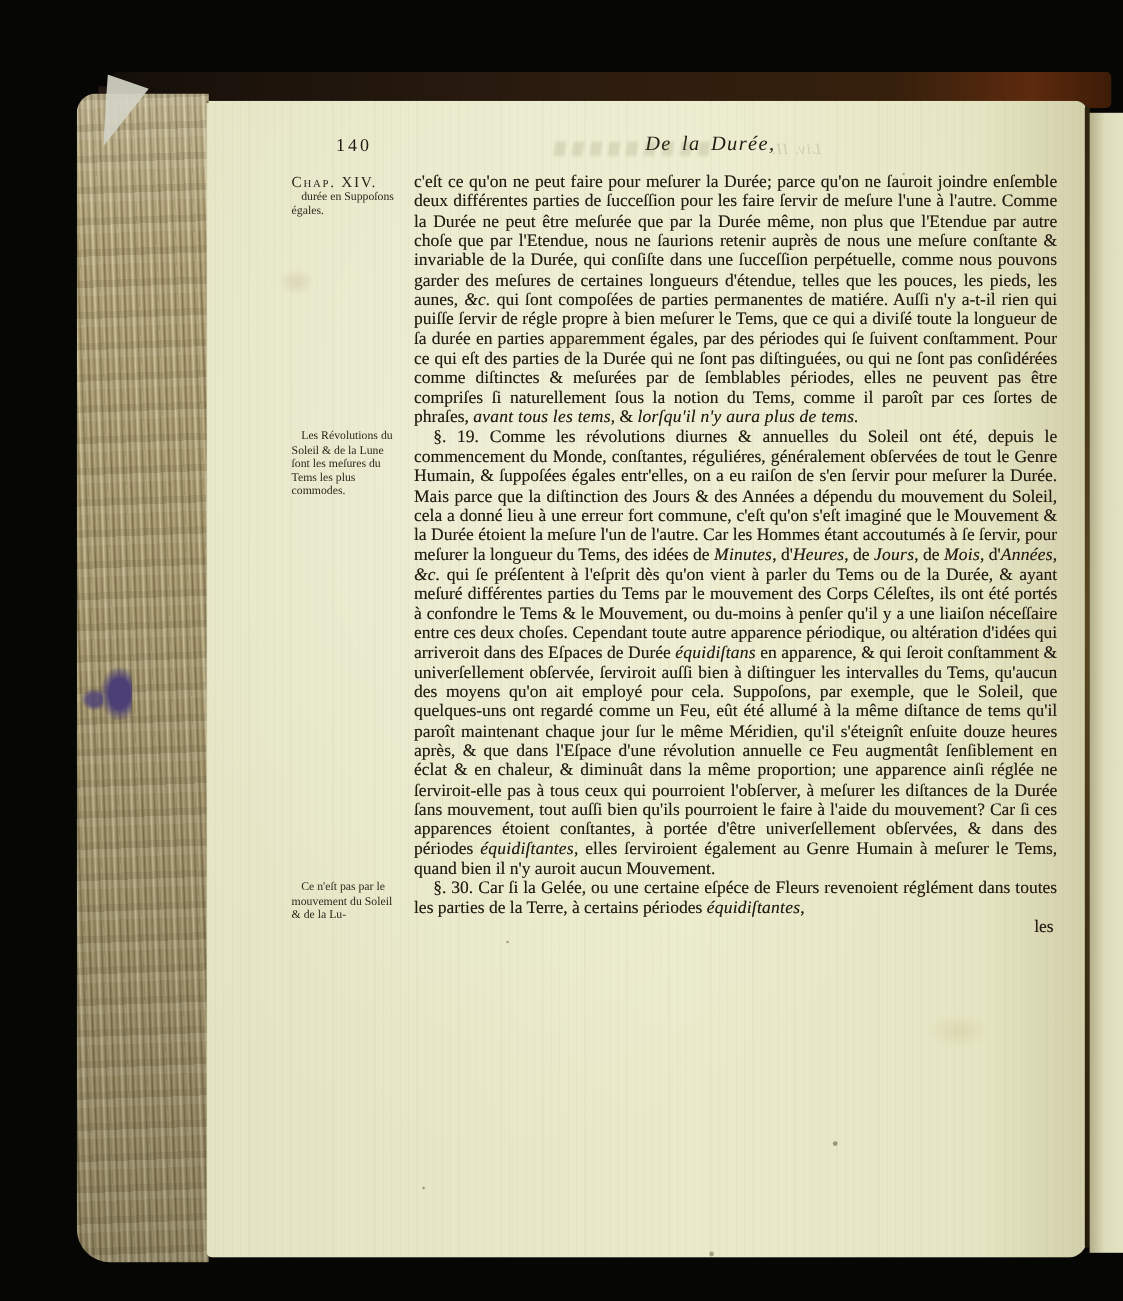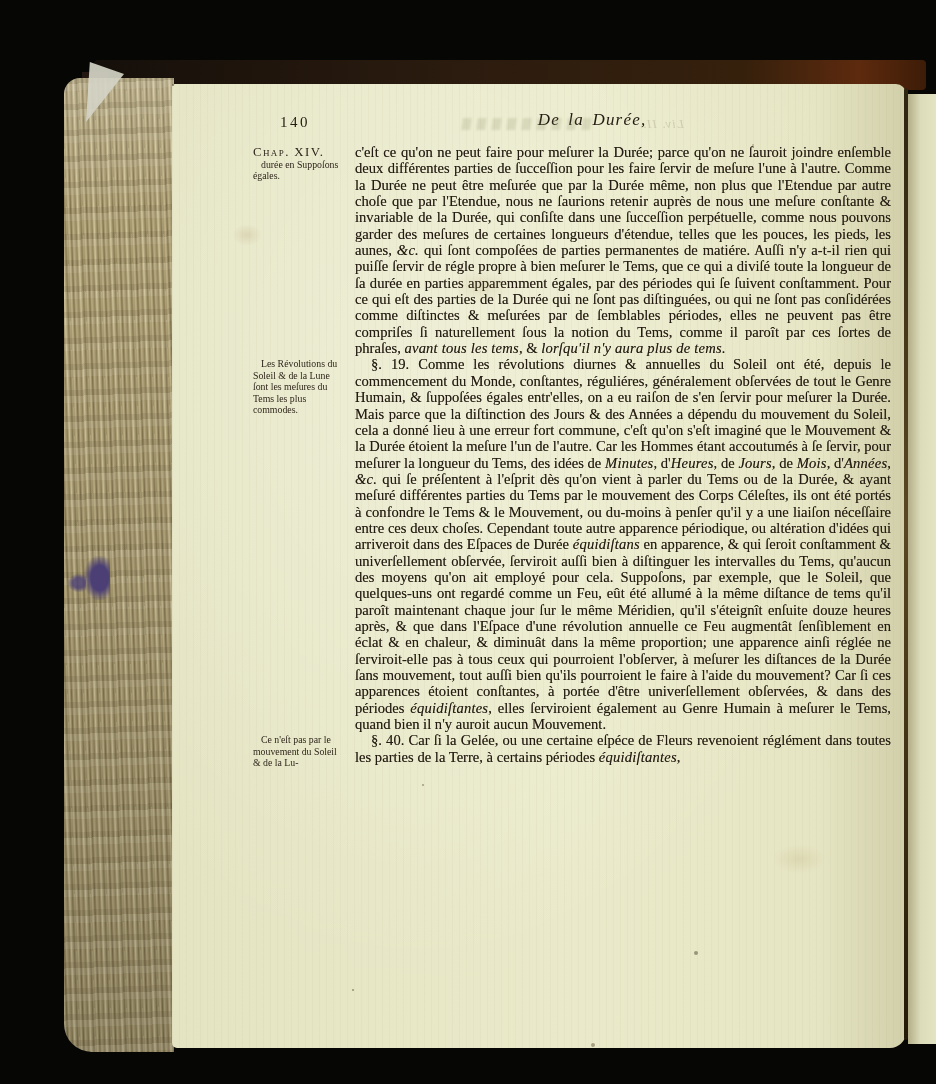--- a/index.html
+++ b/index.html
@@ -83,21 +83,21 @@
     letter-spacing:1px; white-space:nowrap;
   }
   .ghost.right { left:470px; }
   .ghost-smudge {
     position:absolute; left:290px; top:12px; width:130px; height:12px;
     background:repeating-linear-gradient(90deg, rgba(110,110,70,.16) 0 9px, rgba(0,0,0,0) 9px 15px);
     filter:blur(1.1px); transform:skewX(-8deg);
   }
   
   .text-area {
-    position:absolute; left:183px; top:60px; width:536px;
+    position:absolute; left:173px; top:60px; width:536px;
     font-size:14.6px; line-height:16.35px; text-align:justify;
     color:#241c12; text-shadow:0 0 .4px rgba(36,28,18,.55);
   }
   .para { position:relative; }
   .para.indent { text-indent:16px; }
   .para em { font-style:italic; letter-spacing:.2px; }
   .margin-note {
     position:absolute; left:-102px; top:2px; width:92px;
     font-size:9.8px; line-height:11.4px; text-align:left; text-indent:8px;
     color:#2e251a; text-shadow:none;
@@ -153,21 +153,22 @@
     <div class="text-area">
         <div class="para"><div class="margin-note">
             <div class="note-heading">Chap. XIV.</div>
             <div class="note-body">durée en Suppoſons égales.</div>
           </div><span>c'eſt ce qu'on ne peut faire pour meſurer la Durée; parce qu'on ne ſauroit joindre enſemble deux différentes parties de ſucceſſion pour les faire ſervir de meſure l'une à l'autre.  Comme la Durée ne peut être meſurée que par la Durée même, non plus que l'Etendue par autre choſe que par l'Etendue, nous ne ſaurions retenir auprès de nous une meſure conſtante &amp; invariable de la Durée, qui conſiſte dans une ſucceſſion perpétuelle, comme nous pouvons garder des meſures de certaines longueurs d'étendue, telles que les pouces, les pieds, les aunes, </span><em>&amp;c.</em><span> qui ſont compoſées de parties permanentes de matiére.  Auſſi n'y a-t-il rien qui puiſſe ſervir de régle propre à bien meſurer le Tems, que ce qui a diviſé toute la longueur de ſa durée en parties apparemment égales, par des périodes qui ſe ſuivent conſtamment.  Pour ce qui eſt des parties de la Durée qui ne ſont pas diſtinguées, ou qui ne ſont pas conſidérées comme diſtinctes &amp; meſurées par de ſemblables périodes, elles ne peuvent pas être compriſes ſi naturellement ſous la notion du Tems, comme il paroît par ces ſortes de phraſes, </span><em>avant tous les tems</em><span>, &amp; </span><em>lorſqu'il n'y aura plus de tems.</em></div>
         <div class="para indent"><div class="margin-note">
             <div class="note-body">Les Révolutions du Soleil &amp; de la Lune ſont les meſures du Tems les plus commodes.</div>
           </div><span>§. 19.  Comme les révolutions diurnes &amp; annuelles du Soleil ont été, depuis le commencement du Monde, conſtantes, réguliéres, généralement obſervées de tout le Genre Humain, &amp; ſuppoſées égales entr'elles, on a eu raiſon de s'en ſervir pour meſurer la Durée.  Mais parce que la diſtinction des Jours &amp; des Années a dépendu du mouvement du Soleil, cela a donné lieu à une erreur fort commune, c'eſt qu'on s'eſt imaginé que le Mouvement &amp; la Durée étoient la meſure l'un de l'autre.  Car les Hommes étant accoutumés à ſe ſervir, pour meſurer la longueur du Tems, des idées de </span><em>Minutes</em><span>, d'</span><em>Heures</em><span>, de </span><em>Jours</em><span>, de </span><em>Mois</em><span>, d'</span><em>Années</em><span>, </span><em>&amp;c.</em><span> qui ſe préſentent à l'eſprit dès qu'on vient à parler du Tems ou de la Durée, &amp; ayant meſuré différentes parties du Tems par le mouvement des Corps Céleſtes, ils ont été portés à confondre le Tems &amp; le Mouvement, ou du-moins à penſer qu'il y a une liaiſon néceſſaire entre ces deux choſes.  Cependant toute autre apparence périodique, ou altération d'idées qui arriveroit dans des Eſpaces de Durée </span><em>équidiſtans</em><span> en apparence, &amp; qui ſeroit conſtamment &amp; univerſellement obſervée, ſerviroit auſſi bien à diſtinguer les intervalles du Tems, qu'aucun des moyens qu'on ait employé pour cela.  Suppoſons, par exemple, que le Soleil, que quelques-uns ont regardé comme un Feu, eût été allumé à la même diſtance de tems qu'il paroît maintenant chaque jour ſur le même Méridien, qu'il s'éteignît enſuite douze heures après, &amp; que dans l'Eſpace d'une révolution annuelle ce Feu augmentât ſenſiblement en éclat &amp; en chaleur, &amp; diminuât dans la même proportion; une apparence ainſi réglée ne ſerviroit-elle pas à tous ceux qui pourroient l'obſerver, à meſurer les diſtances de la Durée ſans mouvement, tout auſſi bien qu'ils pourroient le faire à l'aide du mouvement? Car ſi ces apparences étoient conſtantes, à portée d'être univerſellement obſervées, &amp; dans des périodes </span><em>équidiſtantes</em><span>, elles ſerviroient également au Genre Humain à meſurer le Tems, quand bien il n'y auroit aucun Mouvement.</span></div>
         <div class="para indent"><div class="margin-note">
             <div class="note-body">Ce n'eſt pas par le mouvement du Soleil &amp; de la Lu-</div>
-          </div><span>§. 40.  Car ſi la Gelée, ou une certaine eſpéce de Fleurs revenoient réglément dans toutes les parties de la Terre, à certains périodes </span><em>équidiſtantes</em><span>,</span></div>
+          </div><span>§. 30.  Car ſi la Gelée, ou une certaine eſpéce de Fleurs revenoient réglément dans toutes les parties de la Terre, à certains périodes </span><em>équidiſtantes</em><span>,</span></div>
+        <div class="catchword-row">les</div>
       </div>
 
     <div class="stain s1"></div>
     <div class="stain s2"></div>
     <div class="stain s3"></div>
     <div class="specks"></div>
   </div>
 
   <div class="gutter-line"></div>
   <div class="next-page"></div>

